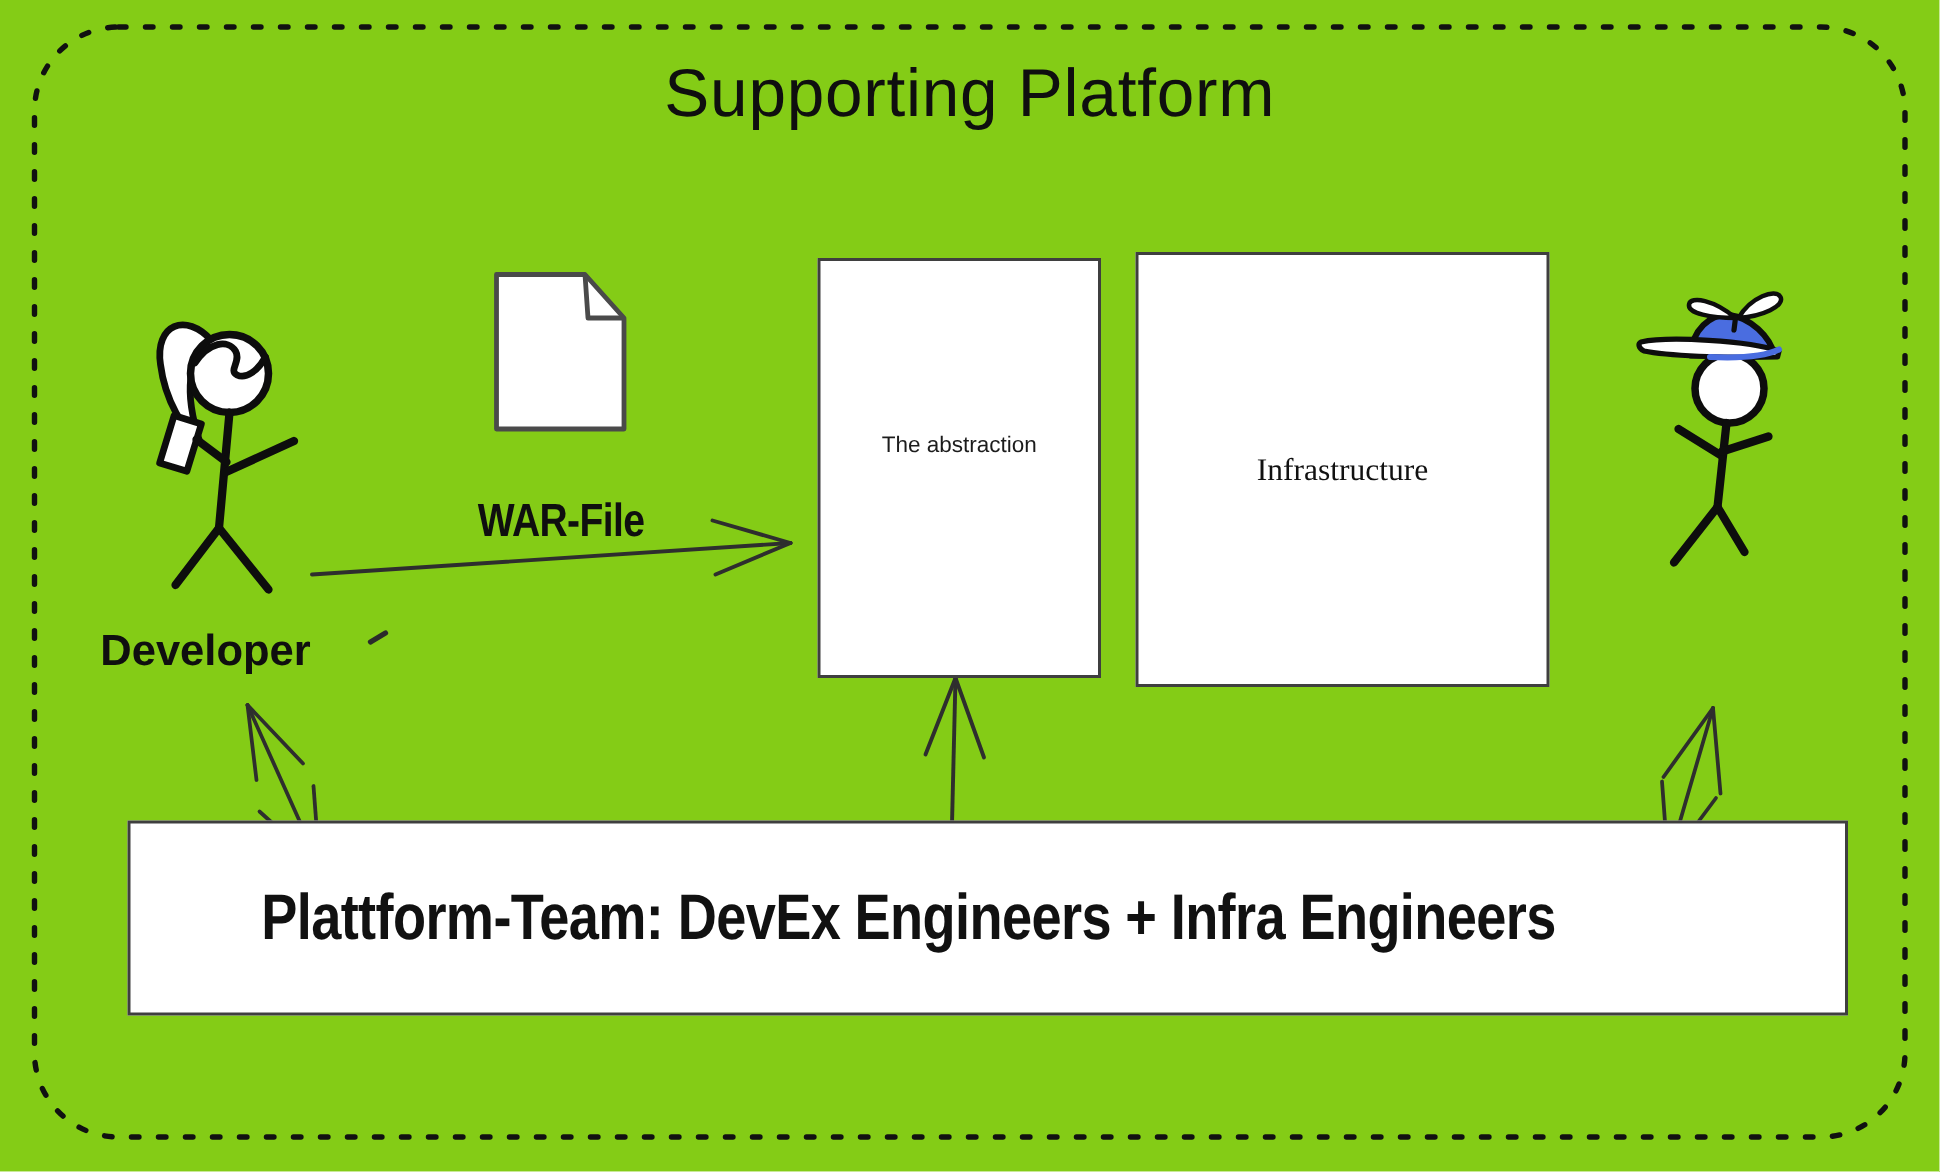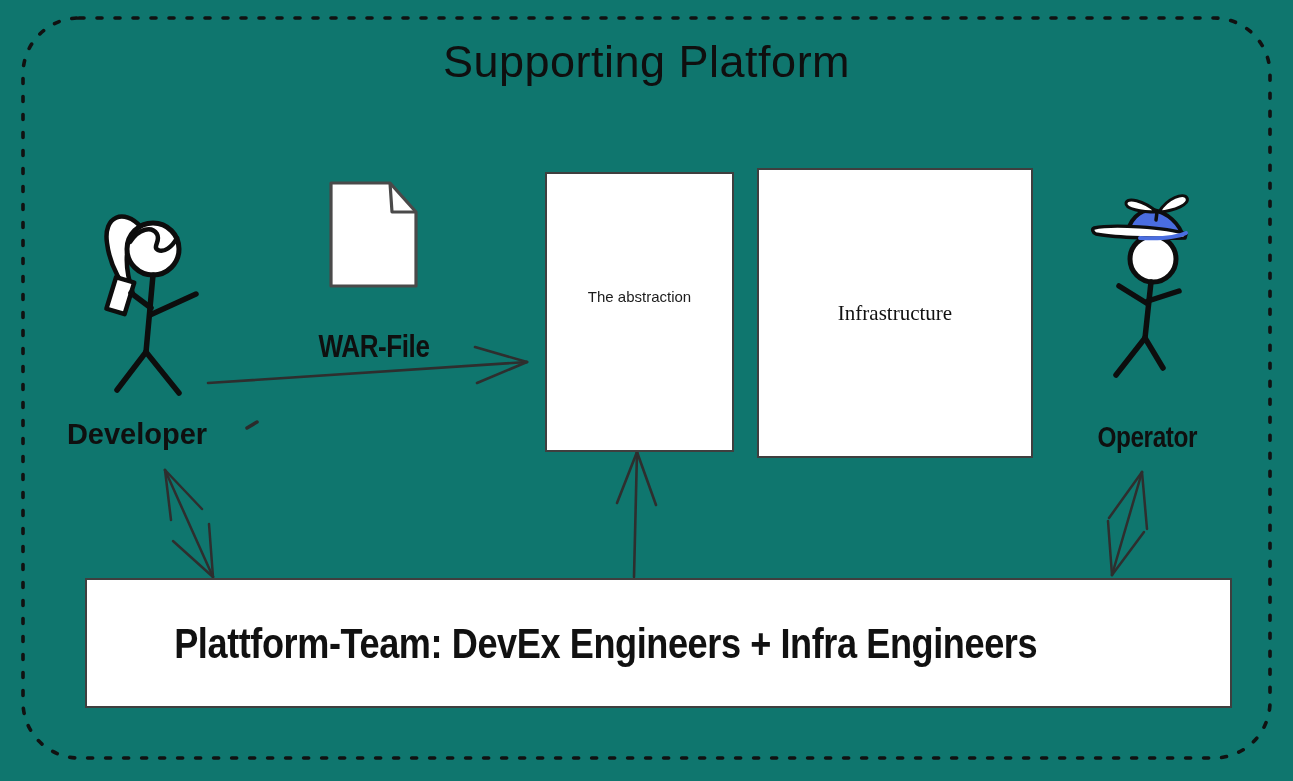--- a/index.html
+++ b/index.html
@@ -1,20 +1,20 @@
 <!DOCTYPE html>
 <html><head>
 <meta charset="utf-8">
 <style>
   html, body { margin: 0; padding: 0; background: #ffffff; }
   #canvas {
     position: relative;
     width: 1293px;
     height: 781px;
-    background: #0f766e;
+    background: #84cc16;
     font-family: "Liberation Sans", sans-serif;
     color: #111;
     overflow: hidden;
   }
   #drawing {
     position: absolute;
     left: 0; top: 0;
     width: 1293px; height: 781px;
   }
   .label {
@@ -56,21 +56,21 @@
     border: 2px solid #3f3f3f;
     background: #ffffff;
     display: flex;
     align-items: center;
     justify-content: center;
   }
   .abstraction-box { left: 545px; top: 172px; width: 185px; height: 276px; }
   .abstraction-box .box-text { font-size: 15px; color: #1c1c1c; margin-bottom: 32px; text-align: center; }
   .infrastructure-box { left: 757px; top: 168px; width: 272px; height: 286px; }
   .infrastructure-box .box-text { font-size: 21px; color: #111; font-family: Liberation Serif, serif; }
-  .platform-box { left: 85px; top: 578px; width: 1143px; height: 126px; }
+  .platform-box { left: 85px; top: 547px; width: 1143px; height: 126px; }
   .platform-box .box-text {
     font-size: 43px;
     position: relative;
     left: -53px;
   }
 </style>
 </head>
 <body>
 
 <div id="canvas">
@@ -165,21 +165,18 @@
   </div>
 
   <div class="box abstraction-box">
     <span class="box-text">The abstraction</span>
   </div>
 
   <div class="box infrastructure-box">
     <span class="box-text">Infrastructure</span>
   </div>
 
-  <div class="label op-label">
-    <span class="condensed">Operator</span>
-  </div>
 
   <div class="box platform-box">
     <span class="box-text condensed">Plattform-Team: DevEx Engineers + Infra Engineers</span>
   </div>
 
 </div>
 
 </body></html>

